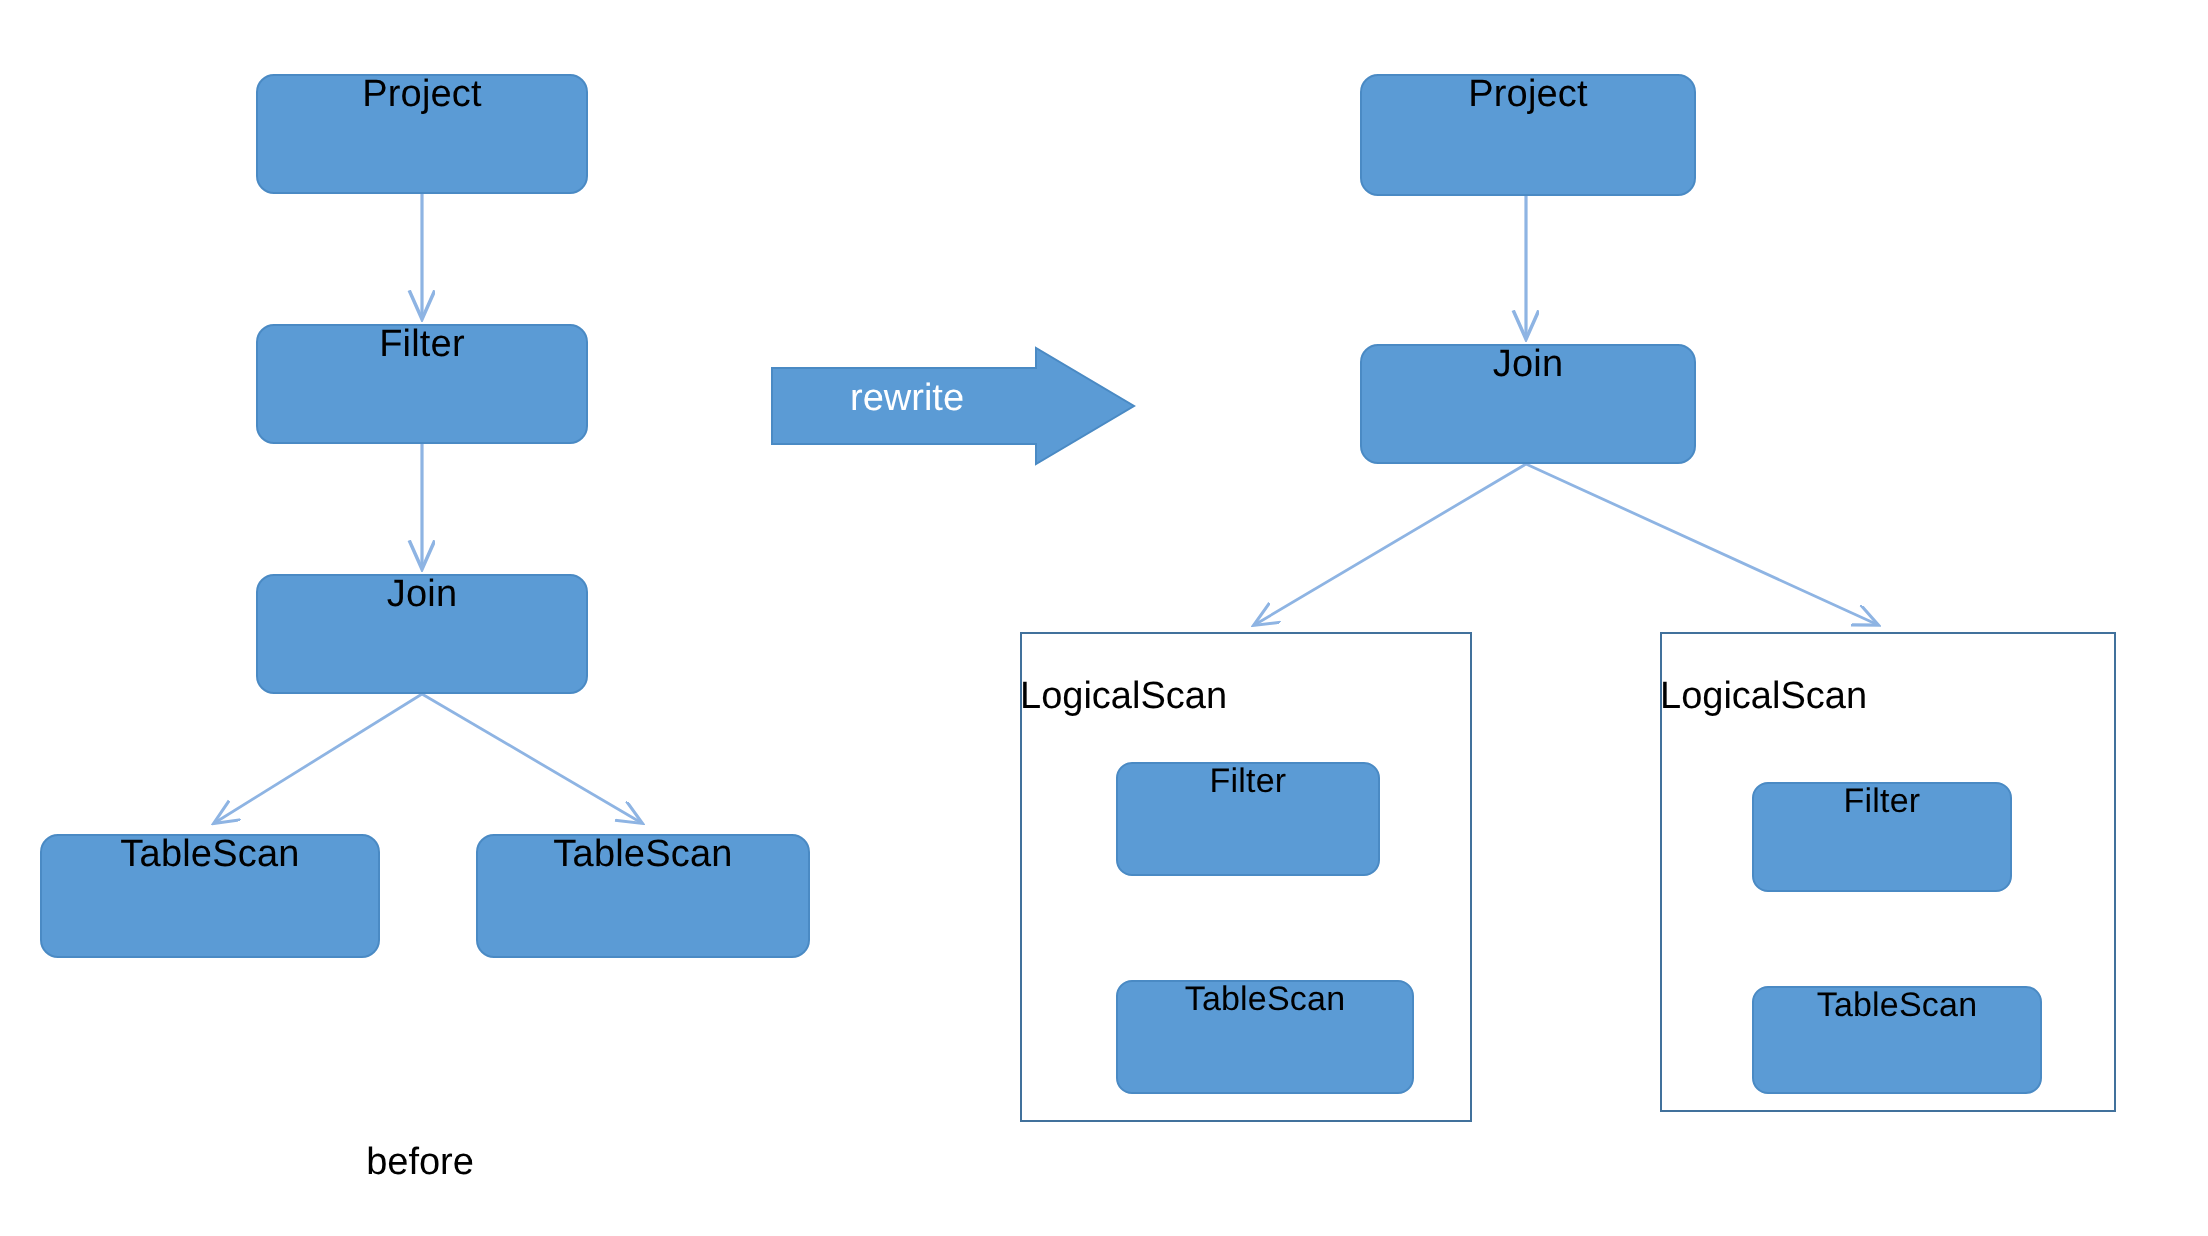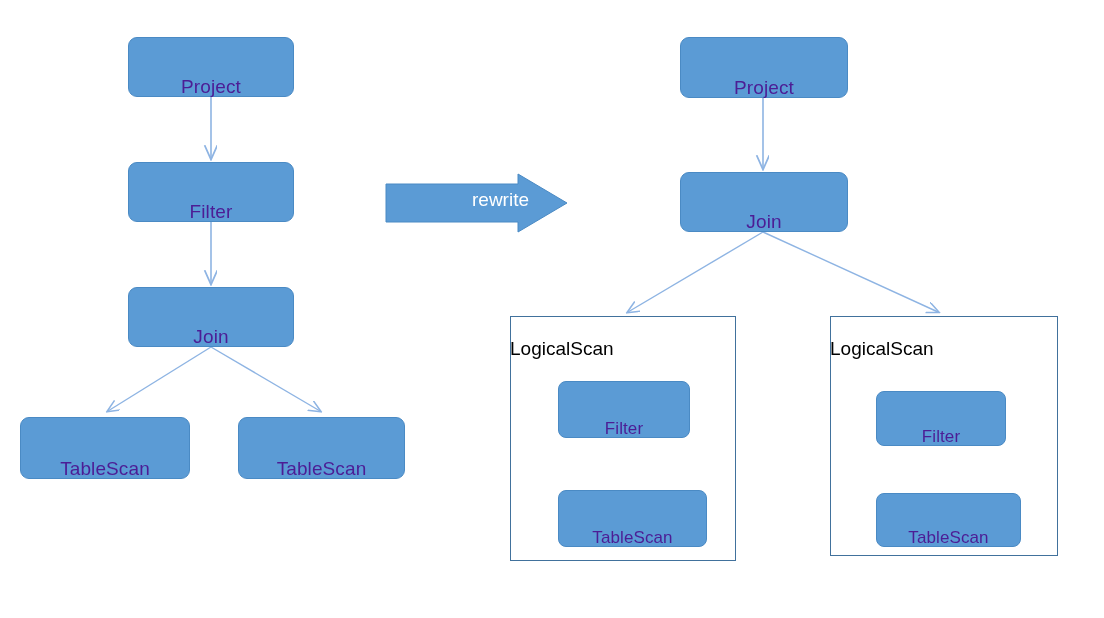--- a/index.html
+++ b/index.html
@@ -25,23 +25,23 @@
     width: 1104px;
     height: 618px;
     pointer-events: none;
   }
   .node {
     position: absolute;
     box-sizing: border-box;
     background: #5B9BD5;
     border: 1px solid #4A8AC4;
     border-radius: 9px;
-    color: #4c1d95;
+    color: #000000;
     display: flex;
-    align-items: flex-end;
+    align-items: flex-start;
     justify-content: center;
     font-family: "Liberation Sans", sans-serif;
     font-size: 19px;
     line-height: 1;
     letter-spacing: 0.1px;
     white-space: nowrap;
     user-select: none;
   }
   .node.small {
     font-size: 17px;
@@ -151,25 +151,26 @@
   </div>
 
   <div class="node" style="left:20px; top:417px; width:170px; height:62px;">
     <span>TableScan</span>
   </div>
 
   <div class="node" style="left:238px; top:417px; width:167px; height:62px;">
     <span>TableScan</span>
   </div>
 
+  <div class="caption" style="left:120px; top:572px; width:180px;">before</div>
 
   <svg class="arrow-shape" style="left:384px; top:172px; width:186px; height:64px;" viewBox="0 0 186 64">
     <path d="M2,12 L134,12 L134,2 L183,31 L134,60 L134,50 L2,50 Z" fill="#5B9BD5" stroke="#4A8AC4" stroke-width="1"></path>
   </svg>
-  <div class="arrow-label" style="left:425px; top:190px; width:104px; text-align:right;">rewrite</div>
+  <div class="arrow-label" style="left:425px; top:190px; width:104px; text-align:left;">rewrite</div>
 
   <div class="node" style="left:680px; top:37px; width:168px; height:61px;">
     <span>Project</span>
   </div>
 
   <div class="node" style="left:680px; top:172px; width:168px; height:60px;">
     <span>Join</span>
   </div>
 
   <div class="group-box" style="left:510px; top:316px; width:226px; height:245px;"></div>

